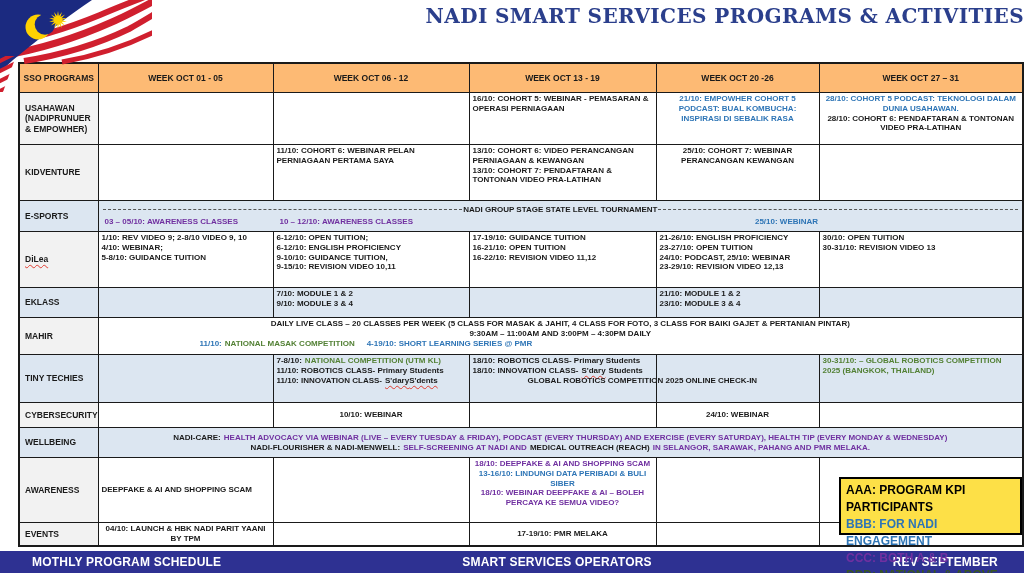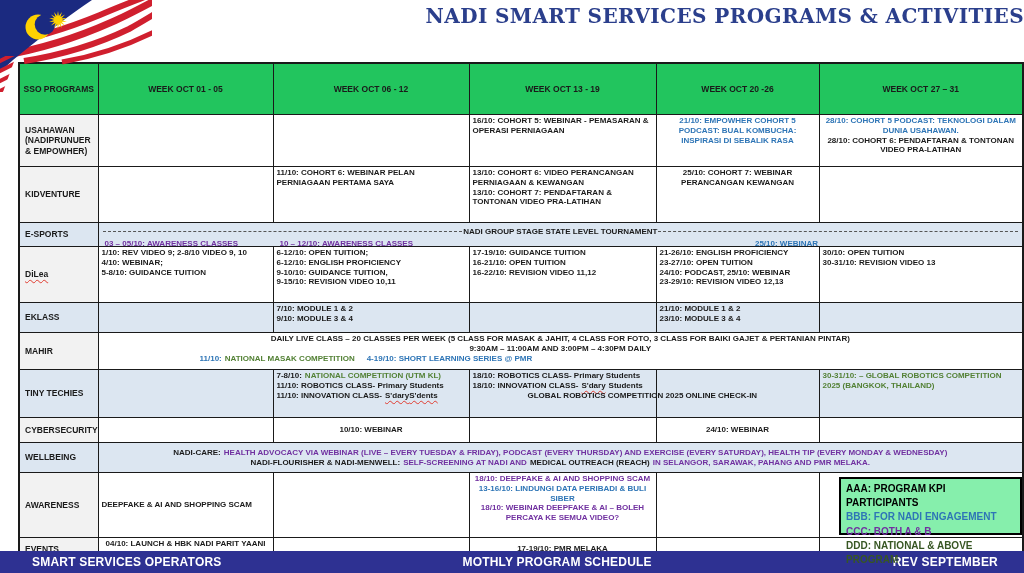--- a/index.html
+++ b/index.html
@@ -9,21 +9,21 @@
     -webkit-font-smoothing:antialiased;
   }
   
   .flag{position:absolute;left:0;top:0;z-index:5;}
   .titles{position:absolute;left:8px;right:0;top:4px;text-align:right;z-index:2;}
   .t1{font-family:"DejaVu Serif","Liberation Serif",serif;font-size:20px;font-weight:bold;color:#2B3F8C;letter-spacing:.4px;}
   .t2{font-family:"DejaVu Serif","Liberation Serif",serif;font-size:16px;font-weight:bold;color:#CB2026;letter-spacing:.6px;margin-top:1px;}
   
   table.sched{position:absolute;top:62px;left:18px;width:1004px;border-collapse:collapse;table-layout:fixed;background:#fff;border:2px solid #1a1a1a;}
   .sched th,.sched td{border:1px solid #1a1a1a;padding:1px 3px;font-size:8px;font-weight:bold;line-height:1.22;color:#1a1a1a;vertical-align:top;}
-  .sched th{background:#22c55e;font-size:8.5px;text-align:center;vertical-align:middle;height:18px;padding:16px 2px;}
+  .sched th{background:#fdba74;font-size:8.5px;text-align:center;vertical-align:middle;height:18px;padding:5px 2px;}
   td.label{background:#F2F2F2;font-size:8.5px;vertical-align:middle;padding-left:5px;}
   tr.blue-row td{background:#DCE6F1;}
   .vmid{vertical-align:middle !important;}
   .c{text-align:center;}
   .blue{color:#2E75B6;}
   .purple{color:#7030A0;}
   .green{color:#538135;}
   .dgreen{color:#375623;}
   .sq{text-decoration:underline;text-decoration-style:wavy;text-decoration-color:#E03C31;text-decoration-thickness:1px;text-underline-offset:2px;}
   .ml{margin-left:3px;}
@@ -36,22 +36,22 @@
   .dashfill{flex:1;height:0;border-top:1.3px dashed #555;}
   .es-a{position:absolute;left:6px;top:16px;}
   .es-b{position:absolute;left:181px;top:16px;}
   .es-c{position:absolute;left:628px;top:16px;width:120px;text-align:center;}
   
   .mahir-l3{display:flex;padding-left:98px;gap:12px;white-space:nowrap;}
   
   .checkin{position:relative;left:55px;white-space:nowrap;}
   
   .legend{position:absolute;left:839px;top:477px;width:183px;height:58px;box-sizing:border-box;
-    background:#86efac;border:2px solid #000;padding:3px 5px;z-index:6;
-    font-size:10px;font-weight:bold;line-height:1.42;}
+    background:#fde047;border:2px solid #000;padding:3px 5px;z-index:6;
+    font-size:12px;font-weight:bold;line-height:1.42;}
   
   .footer{position:absolute;left:0;top:551px;width:1024px;height:22px;background:#2E3192;color:#fff;
     display:flex;align-items:center;justify-content:space-between;box-sizing:border-box;
     padding:0 26px 0 32px;font-size:12px;font-weight:bold;letter-spacing:.2px;z-index:4;}
 </style>
 </head>
 <body>
 
 <svg class="flag" width="152" height="96" viewBox="0 0 152 96">
   <g stroke="#D01F2E" fill="none">
@@ -125,21 +125,21 @@
     <td>
       <div>13/10: COHORT 6: VIDEO PERANCANGAN PERNIAGAAN &amp; KEWANGAN</div>
       <div>13/10: COHORT 7: PENDAFTARAN &amp; TONTONAN VIDEO PRA-LATIHAN</div>
     </td>
     <td class="c">
           <div>25/10: COHORT 7: WEBINAR PERANCANGAN KEWANGAN</div>
         </td>
     <td></td>
   </tr>
 
-  <tr class="blue-row" style="height:24px">
+  <tr class="blue-row" style="height:31px">
     <td class="label">E-SPORTS</td>
     <td colspan="5" class="es rel">
       <div class="tourn">
         <i class="dashfill"></i>
         <span class="tourn-label">NADI GROUP STAGE STATE LEVEL TOURNAMENT</span>
         <i class="dashfill"></i>
       </div>
       <span class="es-a purple">03 – 05/10: AWARENESS CLASSES</span>
       <span class="es-b purple">10 – 12/10: AWARENESS CLASSES</span>
       <span class="es-c blue">25/10: WEBINAR</span>
@@ -265,16 +265,16 @@
   </table>
 
 <div class="legend">
   <div>AAA: PROGRAM KPI PARTICIPANTS</div>
   <div class="blue">BBB:  FOR NADI ENGAGEMENT</div>
   <div class="purple">CCC:  BOTH  A &amp; B</div>
   <div class="dgreen">DDD: NATIONAL &amp; ABOVE PROGRAM</div>
 </div>
 
 <div class="footer">
+  <span>MOTHLY PROGRAM SCHEDULE</span>
   <span>SMART SERVICES OPERATORS</span>
-  <span>MOTHLY PROGRAM SCHEDULE</span>
   <span>REV SEPTEMBER</span>
 </div>
 
 </body></html>

